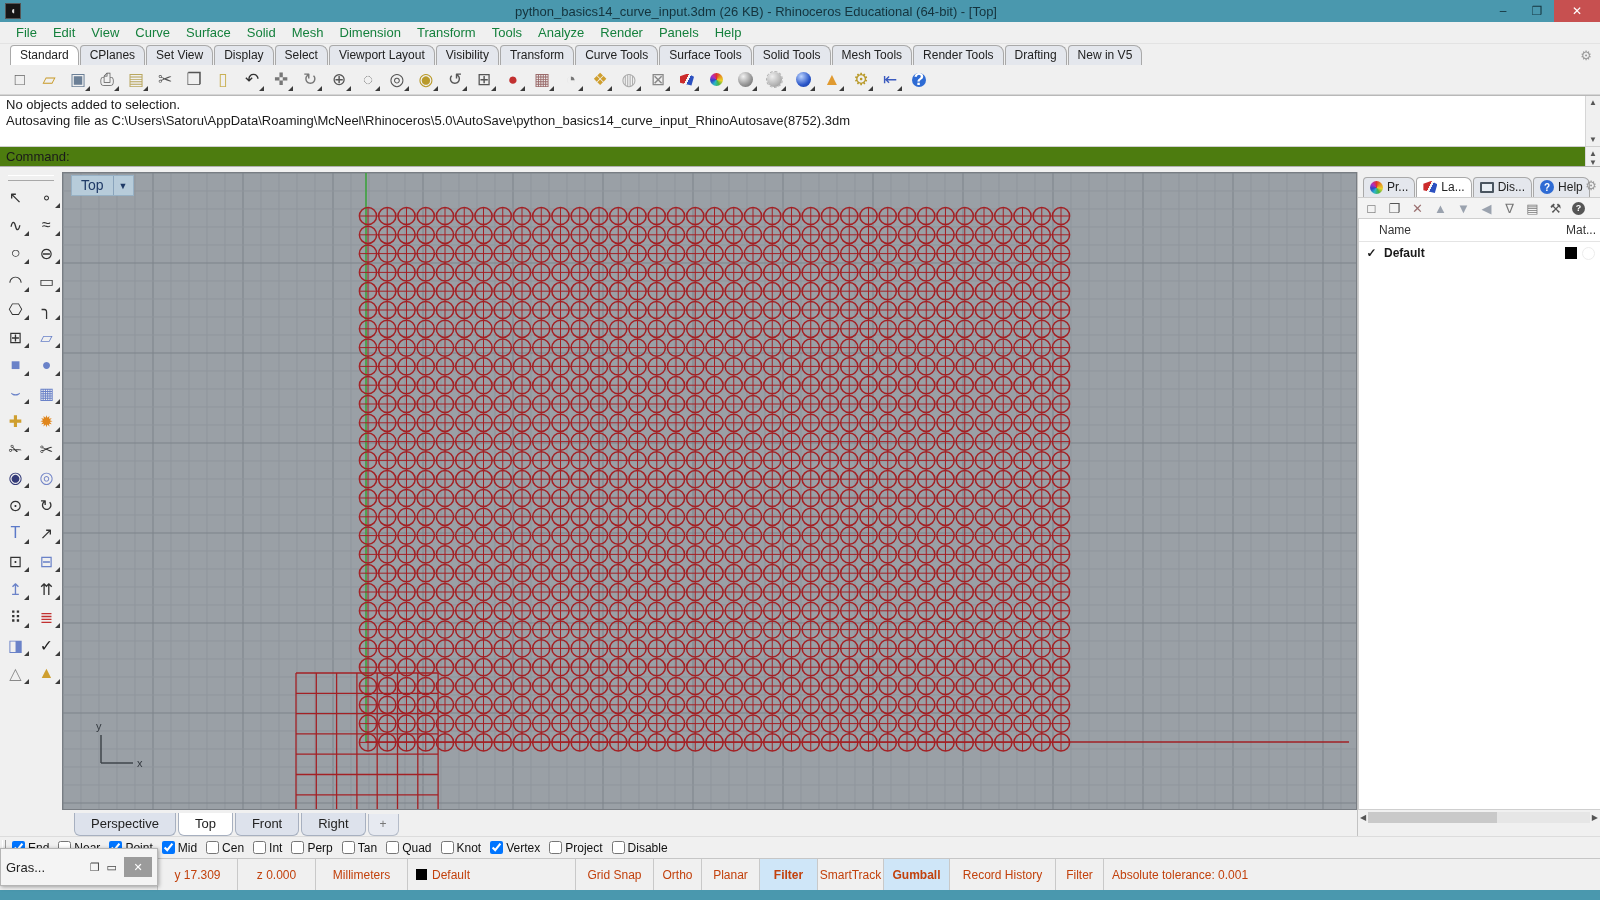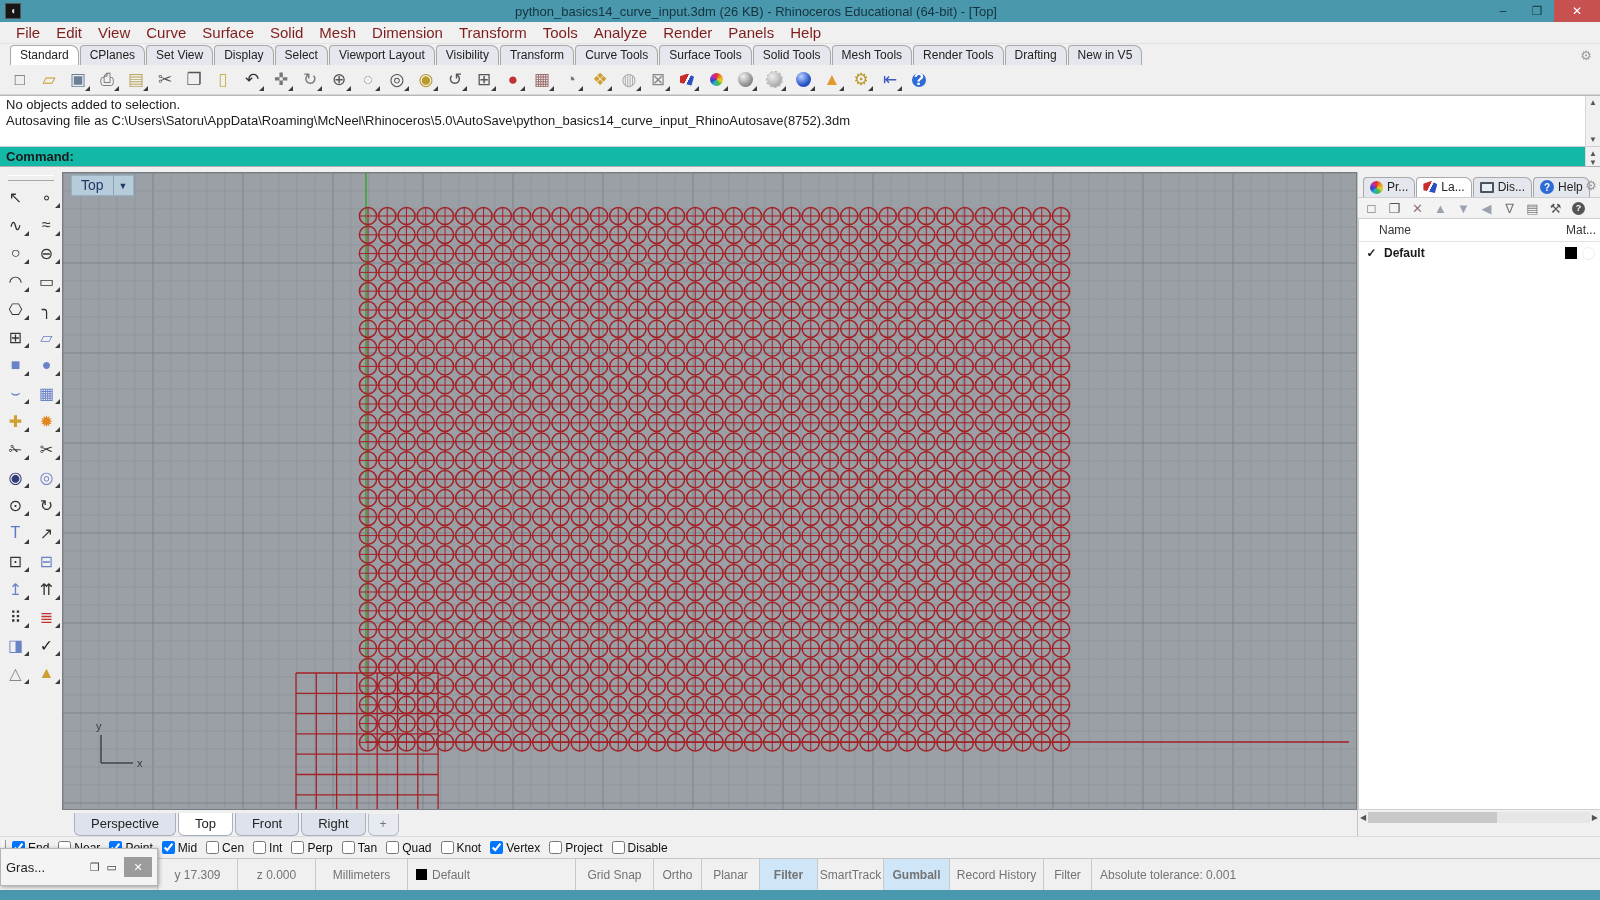--- a/index.html
+++ b/index.html
@@ -10,21 +10,21 @@
   .titlebar{height:22px;background:#4a98ae;display:flex;align-items:center;color:#14333d}
   .app-icon{width:16px;height:16px;margin:2px 5px;background:#161616;border:1px solid #555;color:#ddd;
             display:inline-flex;align-items:center;justify-content:center;font-size:10px;line-height:1}
   .title-text{flex:1;text-align:center;font-size:13px}
   .win-controls{display:flex;height:100%}
   .win-btn{width:34px;display:flex;align-items:center;justify-content:center;font-size:12px;cursor:default}
   .win-btn.close{width:46px;background:#c75050;color:#fff}
 
   
   .menubar{height:22px;display:flex;align-items:center;padding-left:8px;background:#f0f0f0;border-bottom:1px solid #e3e3e3}
-  .menu-item{padding:2px 8px;font-size:15px;color:#7f1d1d}
+  .menu-item{padding:2px 8px;font-size:13px;color:#15803d}
 
   
   .tabrow{height:21px;background:#f0f0f0;display:flex;align-items:flex-end;padding-left:10px;position:relative}
   .tabrow-tabs{display:flex;align-items:flex-end}
   .ttab{font-size:12px;padding:2px 9px 3px;border:1px solid #a9a9a9;border-bottom:none;border-radius:4px 8px 0 0;
         background:#e4e7ed;margin-right:1px;color:#222;white-space:nowrap}
   .ttab.active{background:#fff;position:relative;z-index:1}
   .tabrow-gear{position:absolute;right:8px;bottom:2px;color:#9a9a9a;font-size:13px}
 
   
@@ -33,22 +33,22 @@
   .tbtn .glyph{font-size:17px;line-height:1}
   .tbtn.flyout::after,.ltool.flyout::after{content:"";position:absolute;right:2px;bottom:2px;
         border-left:5px solid transparent;border-bottom:5px solid #3c3c3c}
 
   
   .cmd-history{height:52px;background:#fff;border-top:1px solid #b8b8b8;border-bottom:1px solid #cfcfcf;
                position:relative;padding:1px 18px 0 6px;font-size:13px}
   .cmd-line-text{line-height:16px;white-space:nowrap;overflow:hidden}
   .vscroll{position:absolute;right:0;top:0;bottom:0;width:15px;background:#f0f0f0;border-left:1px solid #d6d6d6;
            display:flex;flex-direction:column;justify-content:space-between;align-items:center;color:#555;font-size:8px;padding:2px 0}
-  .cmdline{height:20px;background:#14b8a6;border-bottom:1px solid #b0b0b0;display:flex;align-items:center;
-           padding:0 18px 0 6px;font-weight:bold;font-size:13px;position:relative}
+  .cmdline{height:20px;background:#4d7c0f;border-bottom:1px solid #b0b0b0;display:flex;align-items:center;
+           padding:0 18px 0 6px;font-weight:normal;font-size:13px;position:relative}
 
   
   .main{display:flex;height:669px;background:#f0f0f0;padding-top:5px}
   .left-toolbar{width:62px;display:grid;grid-template-columns:repeat(2,1fr);align-content:start;row-gap:2px;
                 padding-top:12px;position:relative}
   .left-toolbar::before{content:"";position:absolute;top:3px;left:8px;right:8px;height:4px;
                 border-top:1px solid #fff;border-bottom:1px solid #a8a8a8}
   .ltool{height:26px;display:flex;align-items:center;justify-content:center;font-size:16px;position:relative}
 
   .viewport-wrap{width:1295px;display:flex;flex-direction:column}
@@ -94,33 +94,33 @@
   .osnap-grip{position:absolute;left:2px;top:3px;bottom:3px;width:4px;border-left:1px solid #fff;border-right:1px solid #9a9a9a}
   .osnap-item{display:flex;align-items:center;margin-right:9px;font-size:12px;color:#111}
   .osnap-item input{width:13px;height:13px;margin-right:3px}
 
   
   .statusbar{height:32px;display:flex;align-items:stretch;background:#f0f0f0;border-top:1px solid #c6c6c6;
              font-size:12px;position:relative}
   .status-spacer{width:158px;border-right:1px solid #c9c9c9}
   #status-fields{display:flex;flex:1}
   .sfield{display:flex;align-items:center;justify-content:center;gap:5px;padding:0 8px;
-          border-right:1px solid #c9c9c9;white-space:nowrap;color:#737373}
+          border-right:1px solid #c9c9c9;white-space:nowrap;color:#c2410c}
   .sfield.active{background:#cfe6f8;font-weight:bold}
   #status-fields .sfield:nth-child(1){width:80px}
   #status-fields .sfield:nth-child(2){width:78px}
   #status-fields .sfield:nth-child(3){width:92px}
   #status-fields .sfield:nth-child(4){width:168px;justify-content:flex-start}
   #status-fields .sfield:nth-child(5){width:78px}
   #status-fields .sfield:nth-child(6){width:48px}
   #status-fields .sfield:nth-child(7){width:58px}
   #status-fields .sfield:nth-child(8){width:58px}
   #status-fields .sfield:nth-child(9){width:66px}
   #status-fields .sfield:nth-child(10){width:66px}
-  #status-fields .sfield:nth-child(11){width:94px}
+  #status-fields .sfield:nth-child(11){width:106px}
   #status-fields .sfield:nth-child(12){width:48px}
   #status-fields .sfield:nth-child(13){flex:1;justify-content:flex-start;border-right:none}
   .swatch{width:11px;height:11px;display:inline-block}
 
   .gras{position:absolute;left:0;top:-11px;height:38px;width:158px;background:#f4f4f4;border:1px solid #b5b5b5;
         box-shadow:1px 1px 4px rgba(0,0,0,.35);display:flex;align-items:center;padding:0 5px;gap:7px;z-index:3}
   .gras-title{font-size:13px;color:#222;flex:1}
   .gras-btn{font-size:11px;color:#444}
   .gras-close{width:28px;height:20px;background:#9b9b9b;color:#fff;display:flex;align-items:center;justify-content:center;font-size:11px}
 

